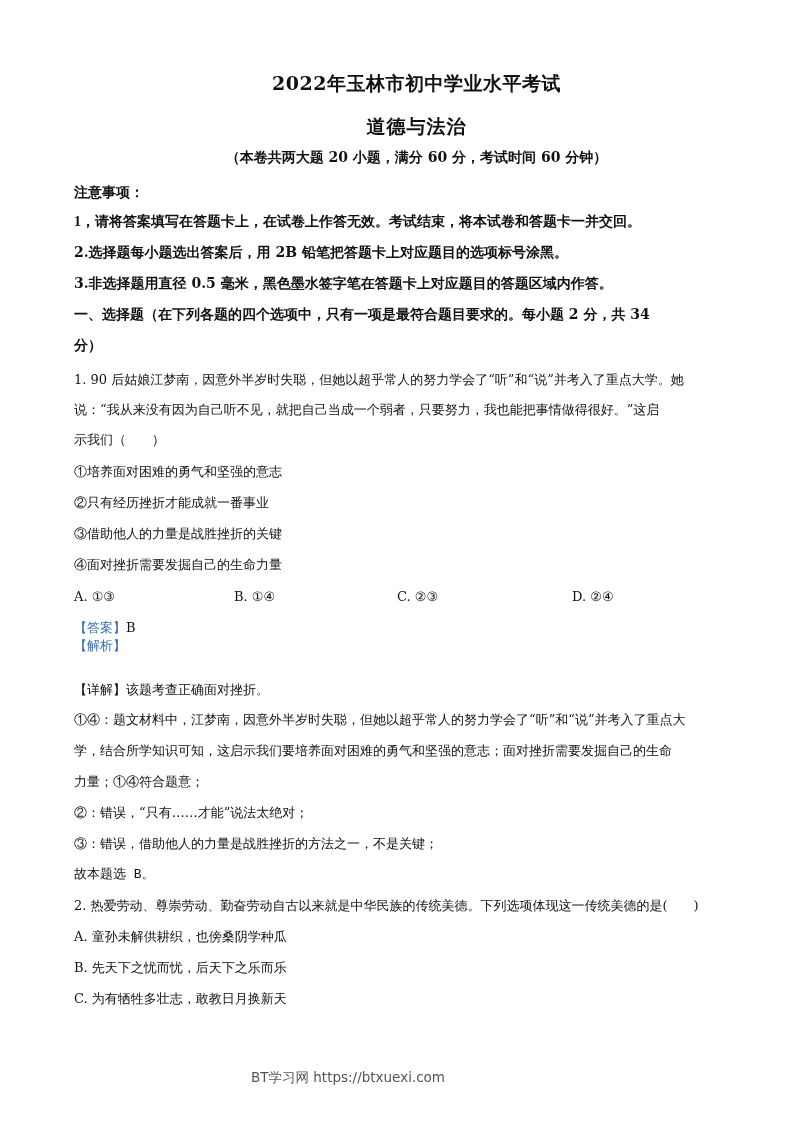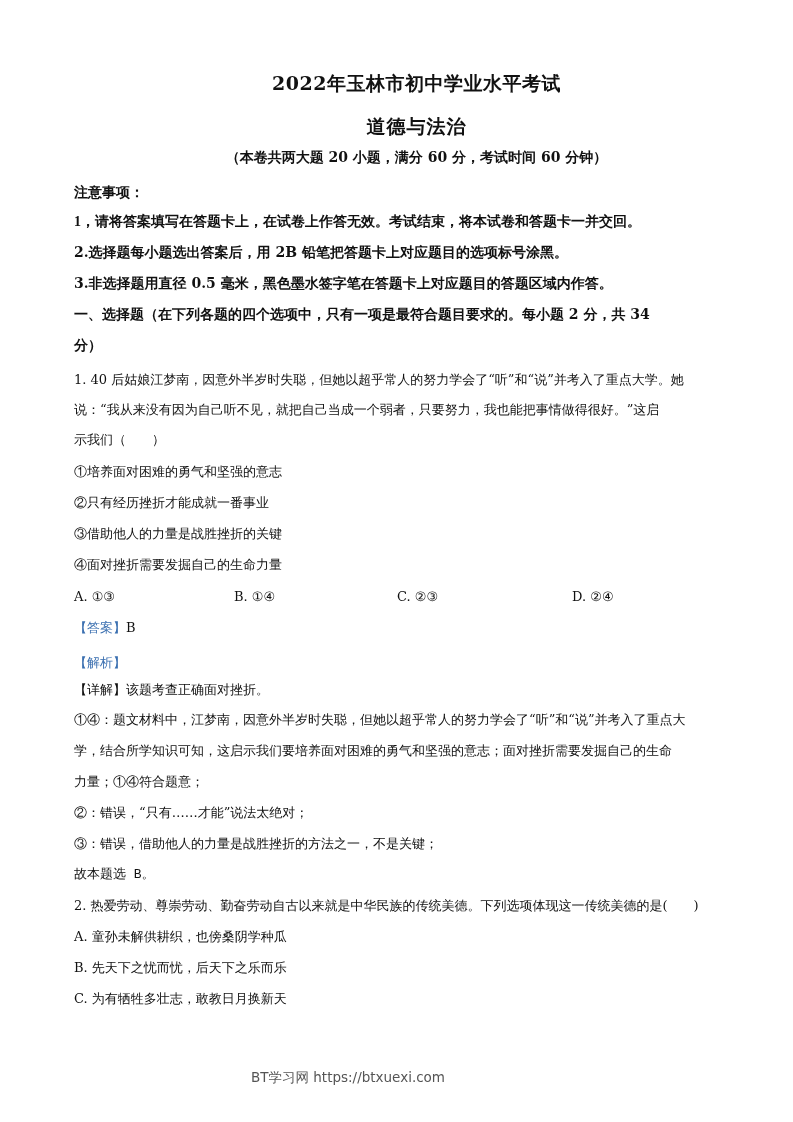--- a/index.html
+++ b/index.html
@@ -38,38 +38,38 @@
   <div class="title t2">道德与法治</div>
   <div class="title t3">（本卷共两大题 20 小题，满分 60 分，考试时间 60 分钟）</div>
 
   <div class="line bold" style="top:183px;">注意事项：</div>
   <div class="line bold" style="top:213px;font-family:Liberation Serif, serif;">1，请将答案填写在答题卡上，在试卷上作答无效。考试结束，将本试卷和答题卡一并交回。</div>
   <div class="line bold" style="top:243px;">2.选择题每小题选出答案后，用 2B 铅笔把答题卡上对应题目的选项标号涂黑。</div>
   <div class="line bold" style="top:274px;">3.非选择题用直径 0.5 毫米，黑色墨水签字笔在答题卡上对应题目的答题区域内作答。</div>
   <div class="line bold" style="top:305px;">一、选择题（在下列各题的四个选项中，只有一项是最符合题目要求的。每小题 2 分，共 34</div>
   <div class="line bold" style="top:336px;">分）</div>
 
-  <div class="line" style="top:371px;">1. 40 后姑娘江梦南，因意外半岁时失聪，但她以超乎常人的努力学会了“听”和“说”并考入了重点大学。她</div>
+  <div class="line" style="top:371px;">1. 90 后姑娘江梦南，因意外半岁时失聪，但她以超乎常人的努力学会了“听”和“说”并考入了重点大学。她</div>
   <div class="line" style="top:401px;">说：“我从来没有因为自己听不见，就把自己当成一个弱者，只要努力，我也能把事情做得很好。”这启</div>
   <div class="line" style="top:431px;">示我们（　　）</div>
 
   <div class="line" style="top:463px;">①培养面对困难的勇气和坚强的意志</div>
   <div class="line" style="top:525px;">③借助他人的力量是战胜挫折的关键</div>
   <div class="line" style="top:494px;">②只有经历挫折才能成就一番事业</div>
   <div class="line" style="top:556px;">④面对挫折需要发掘自己的生命力量</div>
 
   <div class="opt" style="top:588px; left:74px;">A. ①③</div>
   <div class="opt" style="top:588px; left:234px;">B. ①④</div>
   <div class="opt" style="top:588px; left:397px;">C. ②③</div>
   <div class="opt" style="top:588px; left:559px;margin-left:13px;">D. ②④</div>
 
   <div class="line" style="top:619px;">
     <span class="blue">【答案】</span><span>B</span>
   </div>
-  <div class="line blue" style="top:654px;">【解析】</div>
+  <div class="line blue" style="top:637px;">【解析】</div>
 
   <div class="line" style="top:681px;">【详解】该题考查正确面对挫折。</div>
   <div class="line" style="top:711px;">①④：题文材料中，江梦南，因意外半岁时失聪，但她以超乎常人的努力学会了“听”和“说”并考入了重点大</div>
   <div class="line" style="top:742px;">学，结合所学知识可知，这启示我们要培养面对困难的勇气和坚强的意志；面对挫折需要发掘自己的生命</div>
   <div class="line" style="top:773px;">力量；①④符合题意；</div>
   <div class="line" style="top:804px;">②：错误，“只有……才能”说法太绝对；</div>
   <div class="line" style="top:835px;">③：错误，借助他人的力量是战胜挫折的方法之一，不是关键；</div>
   <div class="line" style="top:866px;font-family:Liberation Mono, monospace;">故本题选 B。</div>
 
   <div class="line" style="top:897px;">2. 热爱劳动、尊崇劳动、勤奋劳动自古以来就是中华民族的传统美德。下列选项体现这一传统美德的是(　　)</div>

